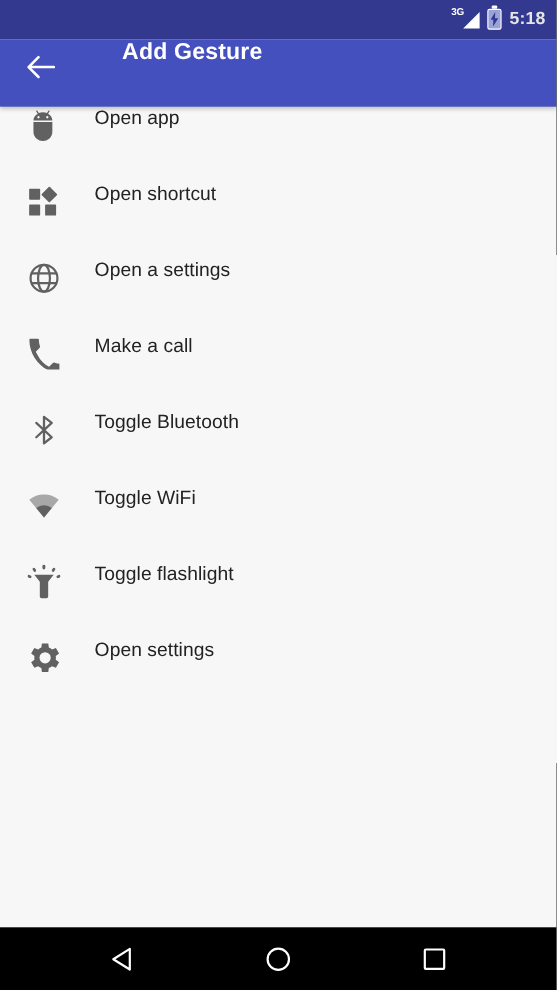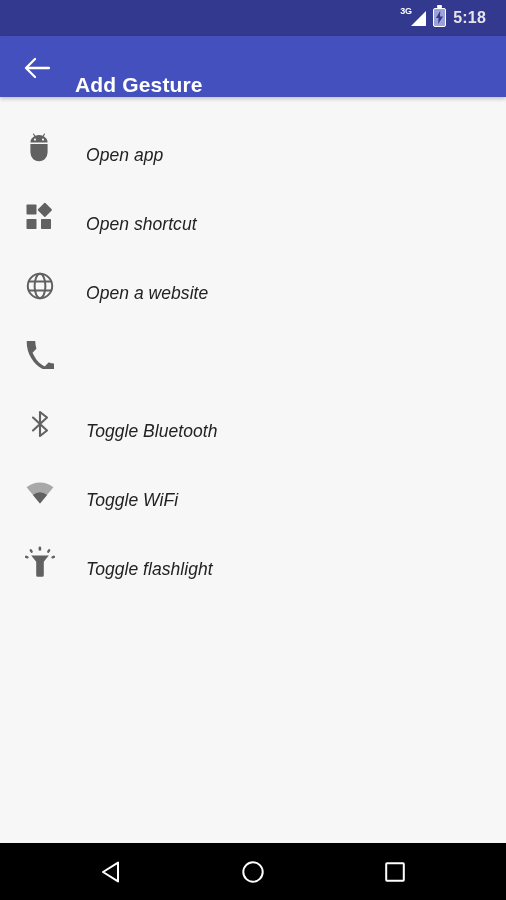--- a/index.html
+++ b/index.html
@@ -20,21 +20,21 @@
 
   
   .status-bar {
     position: absolute;
     top: 0; left: 0;
     width: 506px;
     height: 36px;
     background: #32398f;
     display: flex;
     justify-content: flex-end;
-    padding-right: 20px;
+    padding-right: 10px;
     box-sizing: border-box;
   }
   .status-right {
     display: flex;
     align-items: center;
     gap: 7px;
   }
   .sig-wrap {
     position: relative;
     width: 26px;
@@ -95,23 +95,24 @@
   }
 
   
   .app-bar {
     position: absolute;
     top: 36px; left: 0;
     width: 506px;
     height: 61px;
     background: #4450bd;
     display: flex;
-    align-items: flex-end;
+    align-items: flex-start;
     box-shadow: 0 2px 4px rgba(0,0,0,0.22);
     z-index: 5;
+    gap: 36px;
   }
   .back-btn {
     width: 54px;
     height: 54px;
     margin-left: 10px;
     display: flex;
     align-items: center;
     justify-content: center;
     cursor: pointer;
   }
@@ -128,23 +129,22 @@
     position: absolute;
     top: 97px; left: 0;
     width: 506px;
     height: 746px;
     background: #f7f7f7;
     overflow: hidden;
   }
   .list-item {
     height: 69px;
     display: flex;
-    align-items: flex-end;
+    align-items: flex-start;
     cursor: pointer;
-    font-style: italic;
   }
   .item-icon {
     width: 36px;
     min-width: 36px;
     height: 36px;
     margin-left: 22px;
     display: flex;
     align-items: center;
     justify-content: center;
   }
@@ -277,29 +277,30 @@
     </div>
 
     <div class="list-item">
       <span class="item-icon">
         <svg width="30" height="30" viewBox="0 0 30 30" fill="none" stroke="#616161" stroke-width="2">
           <circle cx="15" cy="15" r="12.2"></circle>
           <ellipse cx="15" cy="15" rx="5.4" ry="12.2"></ellipse>
           <path d="M3.5 10.6h23M3.5 19.4h23"></path>
         </svg>
       </span>
-      <span class="item-label">Open a website</span>
+      <span class="item-label">Open a settings</span>
     </div>
 
     <div class="list-item">
       <span class="item-icon">
         <svg width="28" height="28" viewBox="0 0 24 24" fill="#616161">
           <path d="M6.6 10.8c1.9 3.8 5 6.8 8.8 8.8l2.9-2.9c.4-.4.9-.5 1.4-.3 1.5.5 3.2.8 4.9.8.8 0 1.4.6 1.4 1.4v4.6c0 .8-.6 1.4-1.4 1.4C11.6 24.6 0 13 0 -1.4 0-2.2.6-2.8 1.4-2.8H6c.8 0 1.4.6 1.4 1.4 0 1.7.3 3.4.8 4.9.2.5.1 1-.3 1.4l-2.9 2.9z" transform="translate(0.6 2.2)"></path>
         </svg>
       </span>
+      <span class="item-label">Make a call</span>
     </div>
 
     <div class="list-item">
       <span class="item-icon">
         <svg width="28" height="30" viewBox="0 0 24 30" fill="none" stroke="#616161" stroke-width="2.1" stroke-linejoin="round" stroke-linecap="round">
           <path d="M5 8.5 19 21.5 12 27V3l7 5.5L5 21.5"></path>
         </svg>
       </span>
       <span class="item-label">Toggle Bluetooth</span>
     </div>
@@ -321,20 +322,29 @@
           <rect x="5" y="3" width="2.4" height="4" rx="1.2" transform="rotate(-32 6.2 5)"></rect>
           <rect x="22.5" y="3" width="2.4" height="4" rx="1.2" transform="rotate(32 23.7 5)"></rect>
           <rect x="0.6" y="9.2" width="2.4" height="3.8" rx="1.2" transform="rotate(-68 1.8 11.1)"></rect>
           <rect x="27" y="9.2" width="2.4" height="3.8" rx="1.2" transform="rotate(68 28.2 11.1)"></rect>
           <path d="M6.2 9.5h17.6l-5 6.3v13.4a1.6 1.6 0 0 1-1.6 1.6h-4.4a1.6 1.6 0 0 1-1.6-1.6V15.8L6.2 9.5z"></path>
         </svg>
       </span>
       <span class="item-label">Toggle flashlight</span>
     </div>
 
+    <div class="list-item">
+      <span class="item-icon">
+        <svg width="30" height="30" viewBox="0 0 30 30" fill="#616161">
+          <path d="M26.6 16.7a11.9 11.9 0 0 0 0-3.4l3-2.3-2.9-5-3.5 1.4a11.6 11.6 0 0 0-2.9-1.7L19.8 2h-5.8l-.5 3.7a11.6 11.6 0 0 0-2.9 1.7L7.1 6 4.2 11l3 2.3a11.9 11.9 0 0 0 0 3.4l-3 2.3 2.9 5 3.5-1.4a11.6 11.6 0 0 0 2.9 1.7l.5 3.7h5.8l.5-3.7a11.6 11.6 0 0 0 2.9-1.7l3.5 1.4 2.9-5-3-2.3z" transform="translate(-0.9 0)"></path>
+          <circle cx="16" cy="15" r="5.1" fill="#f7f7f7"></circle>
+        </svg>
+      </span>
+      <span class="item-label">Open settings</span>
+    </div>
 
 
   </div>
 
   <div class="nav-bar">
 
     <div class="nav-btn nav-back">
       <span>
         <svg width="26" height="26" viewBox="0 0 26 26" fill="none" stroke="#ffffff" stroke-width="2" stroke-linejoin="round">
           <path d="M20 3.6 5 13l15 9.4V3.6z"></path>

